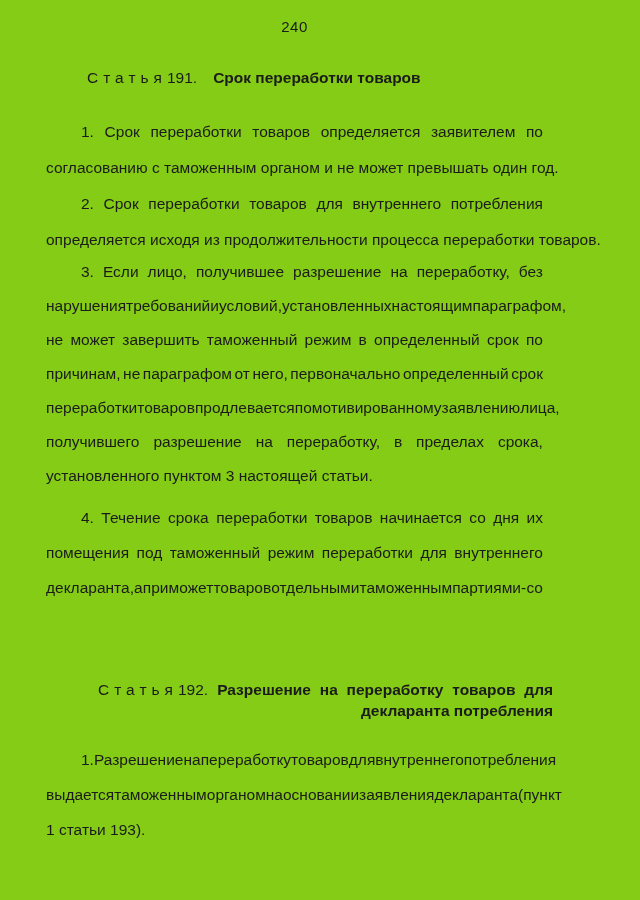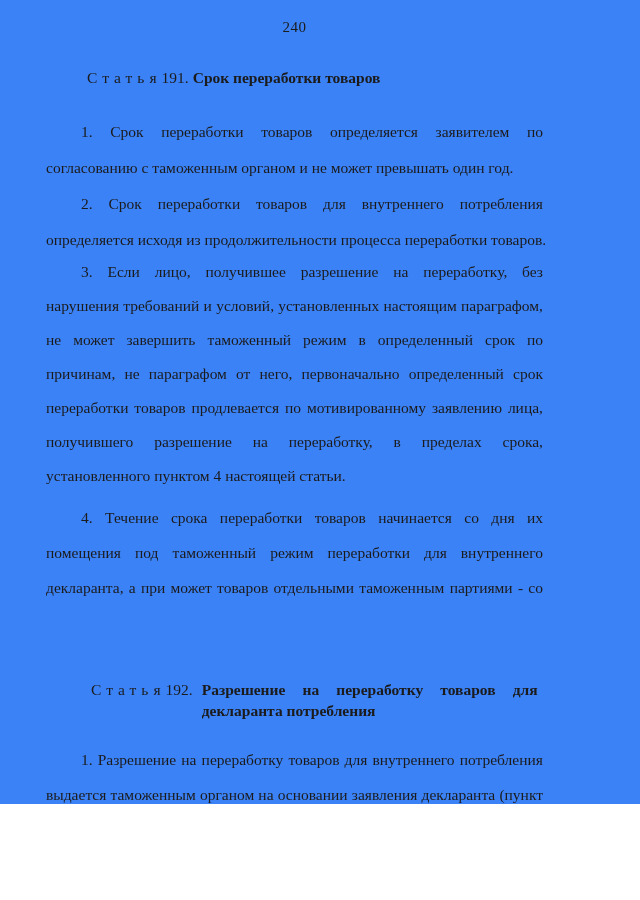--- a/index.html
+++ b/index.html
@@ -1,20 +1,20 @@
 <!DOCTYPE html>
 <html lang="ru"><head>
 <meta charset="utf-8">
 <style>
   html,body { margin:0; padding:0; background:#ffffff; }
   .page {
     position:relative;
-    width:640px; height:804px;
-    background:#3b82f6;
-    font-family:Liberation Serif, serif;
+    width:640px; height:900px;
+    background:#84cc16;
+    font-family:Liberation Sans, sans-serif;
     color:#1b1b1b;
     font-size:15.5px;
     overflow:hidden;
   }
   .para { position:absolute; left:46px; width:497px; }
   .ln { white-space:nowrap; }
   
   .j { display:flex; justify-content:space-between; }
   .j span { white-space:pre; }
   .ind { padding-left:35px; }
@@ -26,24 +26,24 @@
   .pagenum {
     position:absolute; left:46px; top:19px; width:497px;
     text-align:center; font-size:15px; line-height:16px;
     letter-spacing:0.5px;
   }
   .h191 {
     position:absolute; left:87px; top:67px;
     white-space:nowrap; line-height:22px;
   }
   .sp { letter-spacing:5px; }
-  .h-title-gap { margin-left:4px; }
+  .h-title-gap { margin-left:16px; }
   .h192 {
-    position:absolute; left:91px; top:679px;
-    display:flex; align-items:flex-start;
+    position:absolute; left:98px; top:679px;
+    display:flex; align-items:flex-start;text-align:right;
   }
   .h192-label { flex:none; white-space:nowrap; line-height:21px; margin-right:9px; }
   .h192-title { width:336px; }
 </style>
 </head>
 <body>
 
 <div class="page">
 
   <div class="pagenum">240</div>
@@ -130,21 +130,21 @@
       </div>
     <div class="ln j">
         <span>получившего</span>
         <span>разрешение</span>
         <span>на</span>
         <span>переработку,</span>
         <span>в</span>
         <span>пределах</span>
         <span>срока,</span>
       </div>
-    <div class="ln">установленного пунктом 4 настоящей статьи.</div>
+    <div class="ln">установленного пунктом 3 настоящей статьи.</div>
   </div>
 
   <div class="para lh35" style="top:500px">
     <div class="ln j ind">
         <span>4.</span>
         <span>Течение</span>
         <span>срока</span>
         <span>переработки</span>
         <span>товаров</span>
         <span>начинается</span>

